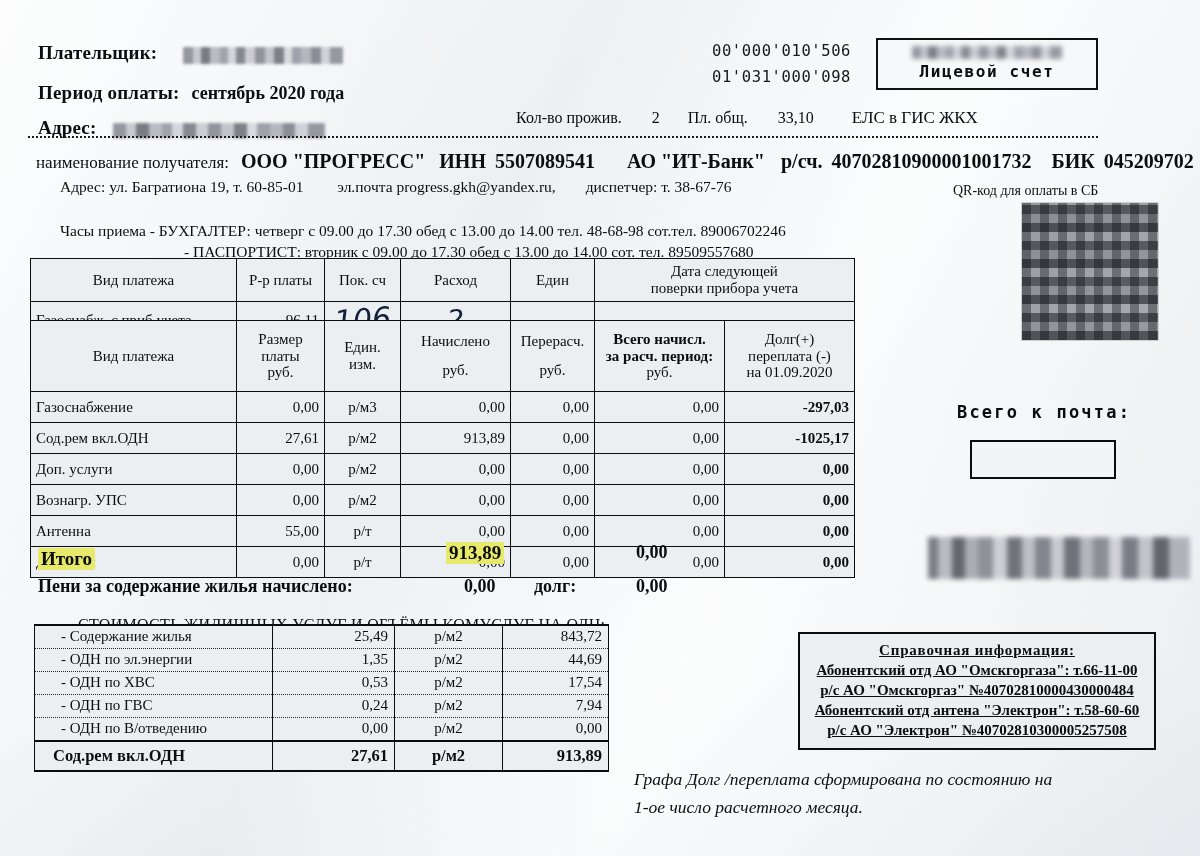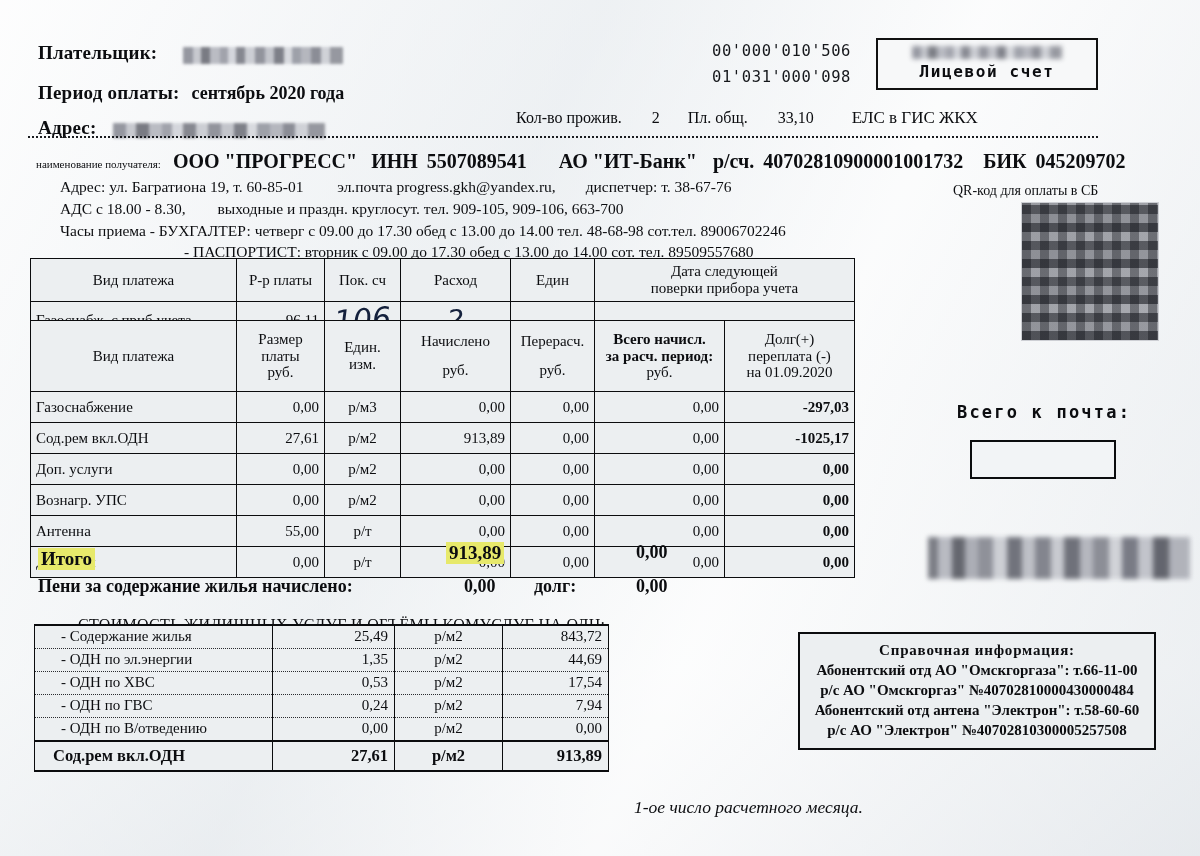--- a/index.html
+++ b/index.html
@@ -54,21 +54,21 @@
     font-weight: bold;
     font-size: 16px;
     letter-spacing: 1.6px;
   }
   .dotline {
     border-top: 2px dotted #1a1c20;
     height: 0;
   }
 
   
-  .rcp-small { font-size: 11px; margin-top: 44px; }
+  .rcp-small { font-size: 17px; margin-top: 44px; }
   .rcp-big   { font-size: 20px; font-weight: bold; }
   .rcp-line  { font-size: 15.5px; margin-left: 24px; }
 
   
   table.grid {
     border-collapse: collapse;
     table-layout: fixed;
   }
   table.grid td {
     border: 1.6px solid #0b0c0e;
@@ -225,24 +225,20 @@
     <span class="rcp-big" style="margin-left:16px;">БИК</span>
     <span class="rcp-big" style="margin-left:5px;">045209702</span>
   </div>
 
   <div class="abs nw rcp-line" style="left:36px; top:178px;">
     <span>Адрес: ул. Багратиона 19, т. 60-85-01</span>
     <span style="margin-left:30px;">эл.почта progress.gkh@yandex.ru,</span>
     <span style="margin-left:26px;">диспетчер: т.  38-67-76</span>
   </div>
 
-  <div class="abs nw rcp-line" style="left:36px; top:200px;">
-    <span>АДС с 18.00 - 8.30,</span>
-    <span style="margin-left:28px;">выходные и праздн.  круглосут. тел.  909-105,  909-106,  663-700</span>
-  </div>
 
   <div class="abs nw rcp-line" style="left:36px; top:222px;">Часы приема - БУХГАЛТЕР: четверг с 09.00 до 17.30 обед с 13.00 до 14.00 тел. 48-68-98 сот.тел. 89006702246</div>
   <div class="abs nw rcp-line" style="left:160px; top:243px;">- ПАСПОРТИСТ:  вторник с 09.00 до 17.30 обед с 13.00 до 14.00  сот. тел. 89509557680</div>
 
   <div class="abs qr-cap nw" style="left:953px; top:183px;">QR-код  для оплаты  в  СБ</div>
   <div class="abs qr" style="left:1021px; top:202px; width:136px; height:137px;"></div>
 
   <div class="abs pay-title nw" style="left:957px; top:402px;">Всего к почта:</div>
   <div class="abs pay-box" style="left:970px; top:440px; width:142px; height:35px;">
     <span></span>
@@ -440,23 +436,24 @@
           <tr class="total">
             <td style="height: 26px; padding-left: 18px;">Сод.рем вкл.ОДН</td>
             <td style="height: 26px; text-align: right;">27,61</td>
             <td style="height: 26px; text-align: center;">р/м2</td>
             <td style="height: 26px; text-align: right;">913,89</td>
           </tr>
         </tbody>
     </table>
   </div>
 
-  <div class="abs info-box" style="left:798px; top:632px; width:338px; padding:6px 8px 8px;">
+  <div class="abs info-box" style="left:798px; top:632px; width:338px; padding:6px 8px 8px;text-decoration:underline;">
     <div class="ib-title">Справочная  информация:</div>
     <div>Абонентский отд  АО "Омскгоргаза":  т.66-11-00</div>
     <div>р/с АО "Омскгоргаз" №40702810000430000484</div>
     <div>Абонентский отд  антена "Электрон":   т.58-60-60</div>
     <div>р/с АО "Электрон" №40702810300005257508</div>
   </div>
 
+  <div class="abs note-italic nw" style="left:634px; top:766px;">Графа  Долг /переплата  сформирована по состоянию на</div>
   <div class="abs note-italic nw" style="left:634px; top:794px;">1-ое число расчетного месяца.</div>
 
 </div>
 
 </body></html>

